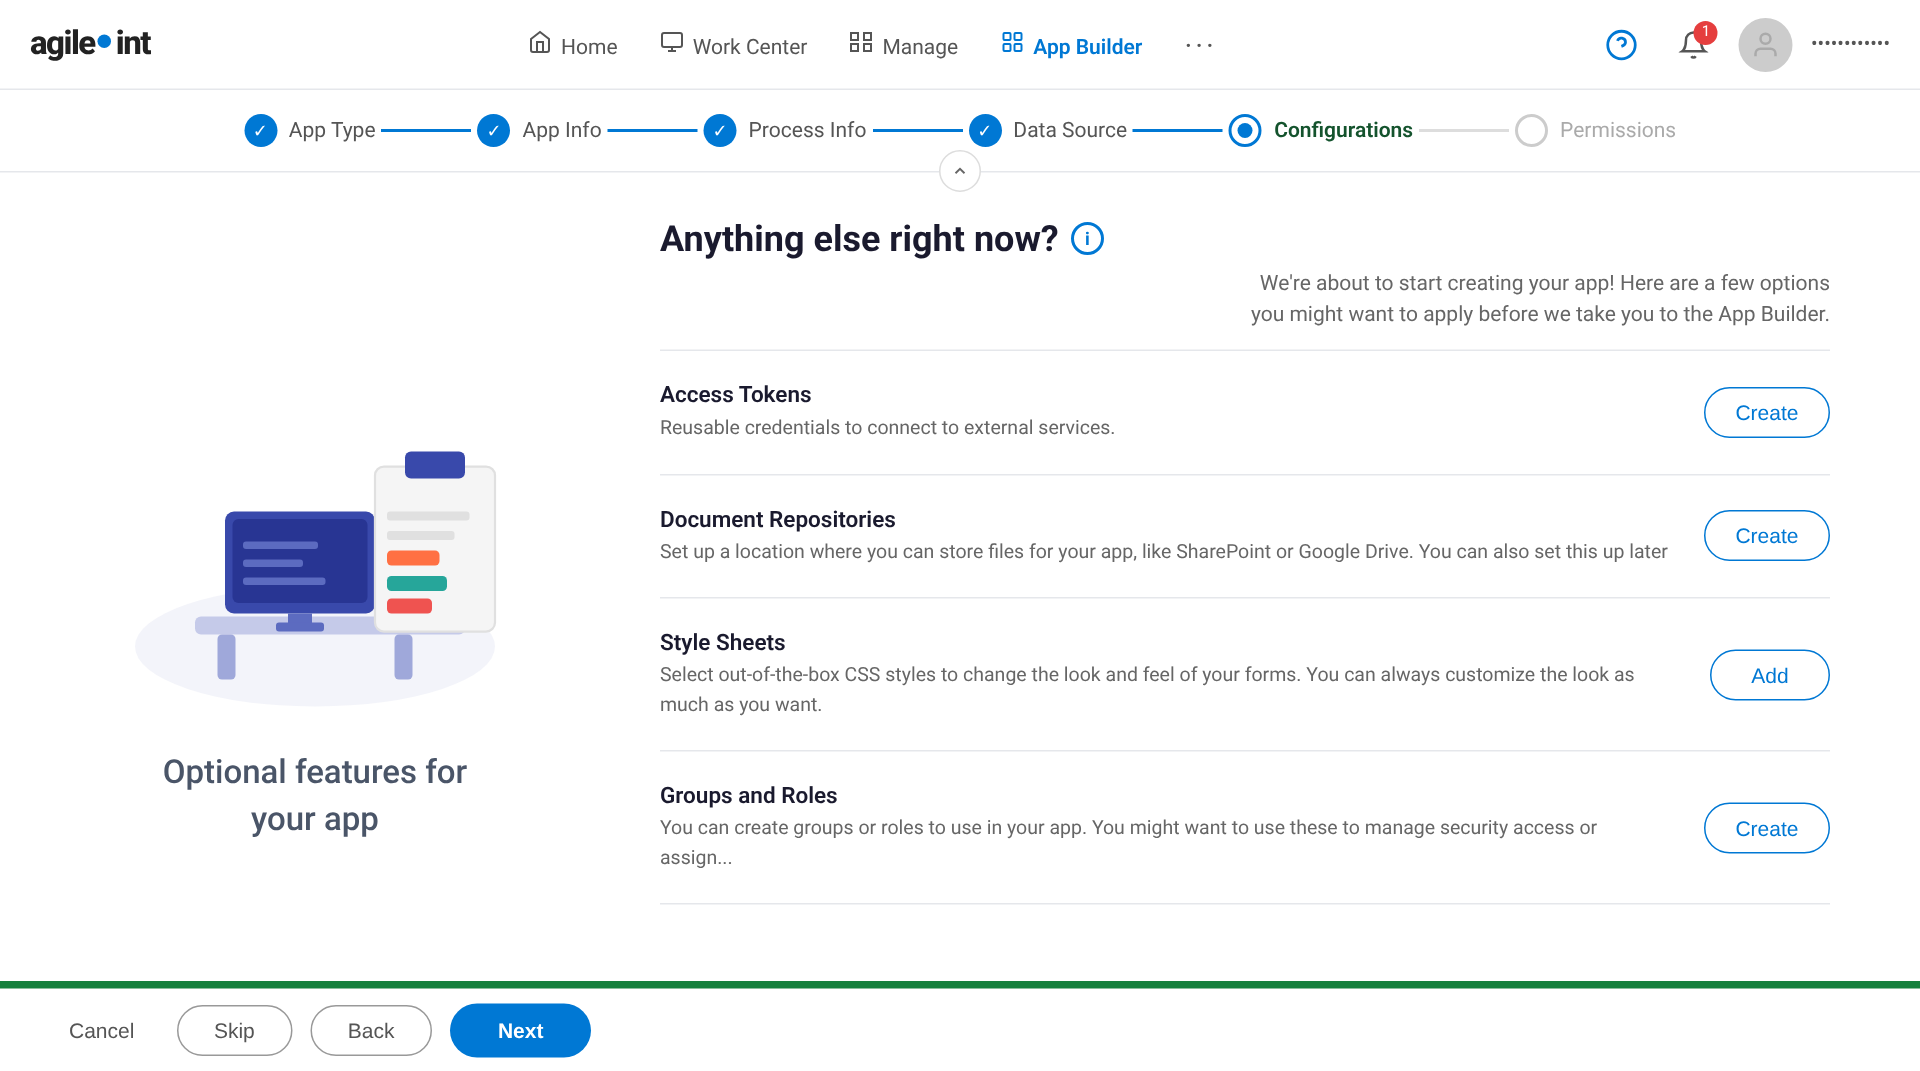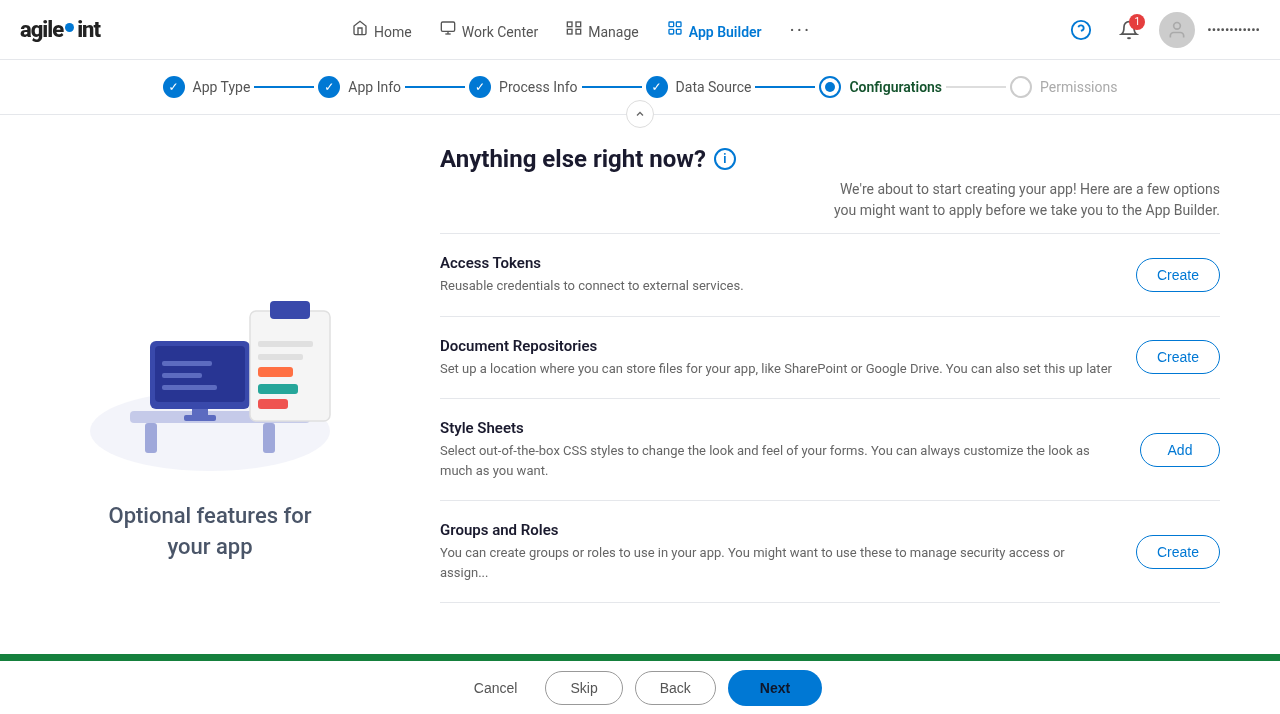--- a/index.html
+++ b/index.html
@@ -121,35 +121,35 @@
     .feature-desc { font-size: 13px; color: #666; line-height: 1.5; }
     .feature-btn {
       padding: 8px 20px; border: 1.5px solid #0078d4; background: #fff;
       color: #0078d4; border-radius: 20px; cursor: pointer; font-size: 14px;
       white-space: nowrap; min-width: 80px;
     }
 
     
     .footer {
       position: fixed; bottom: 0; left: 0; right: 0;
-      height: 60px; background: #fff; border-top: 7px solid #15803d;
-      display: flex; align-items: center; justify-content: center;
+      height: 60px; background: #fff; border-top: 5px solid #15803d;
+      display: flex; align-items: center; justify-content: flex-start;
       padding: 0 30px; gap: 12px;
     }
     .btn-cancel {
       background: none; border: none; color: #555; font-size: 14px;
       cursor: pointer; padding: 8px 16px;
     }
     .btn-outline {
       padding: 8px 24px; border: 1.5px solid #999; background: #fff;
       color: #555; border-radius: 20px; cursor: pointer; font-size: 14px;
     }
     .btn-primary {
       padding: 10px 32px; background: #0078d4; border: none;
-      color: #0f172a; border-radius: 24px; cursor: pointer;
+      color: #ffffff; border-radius: 24px; cursor: pointer;
       font-size: 14px; font-weight: 600;
     }
 
     
     .logo-container { display: flex; align-items: center; gap: 2px; }
   </style>
 </head>
 <body>
 
 <nav class="navbar">

